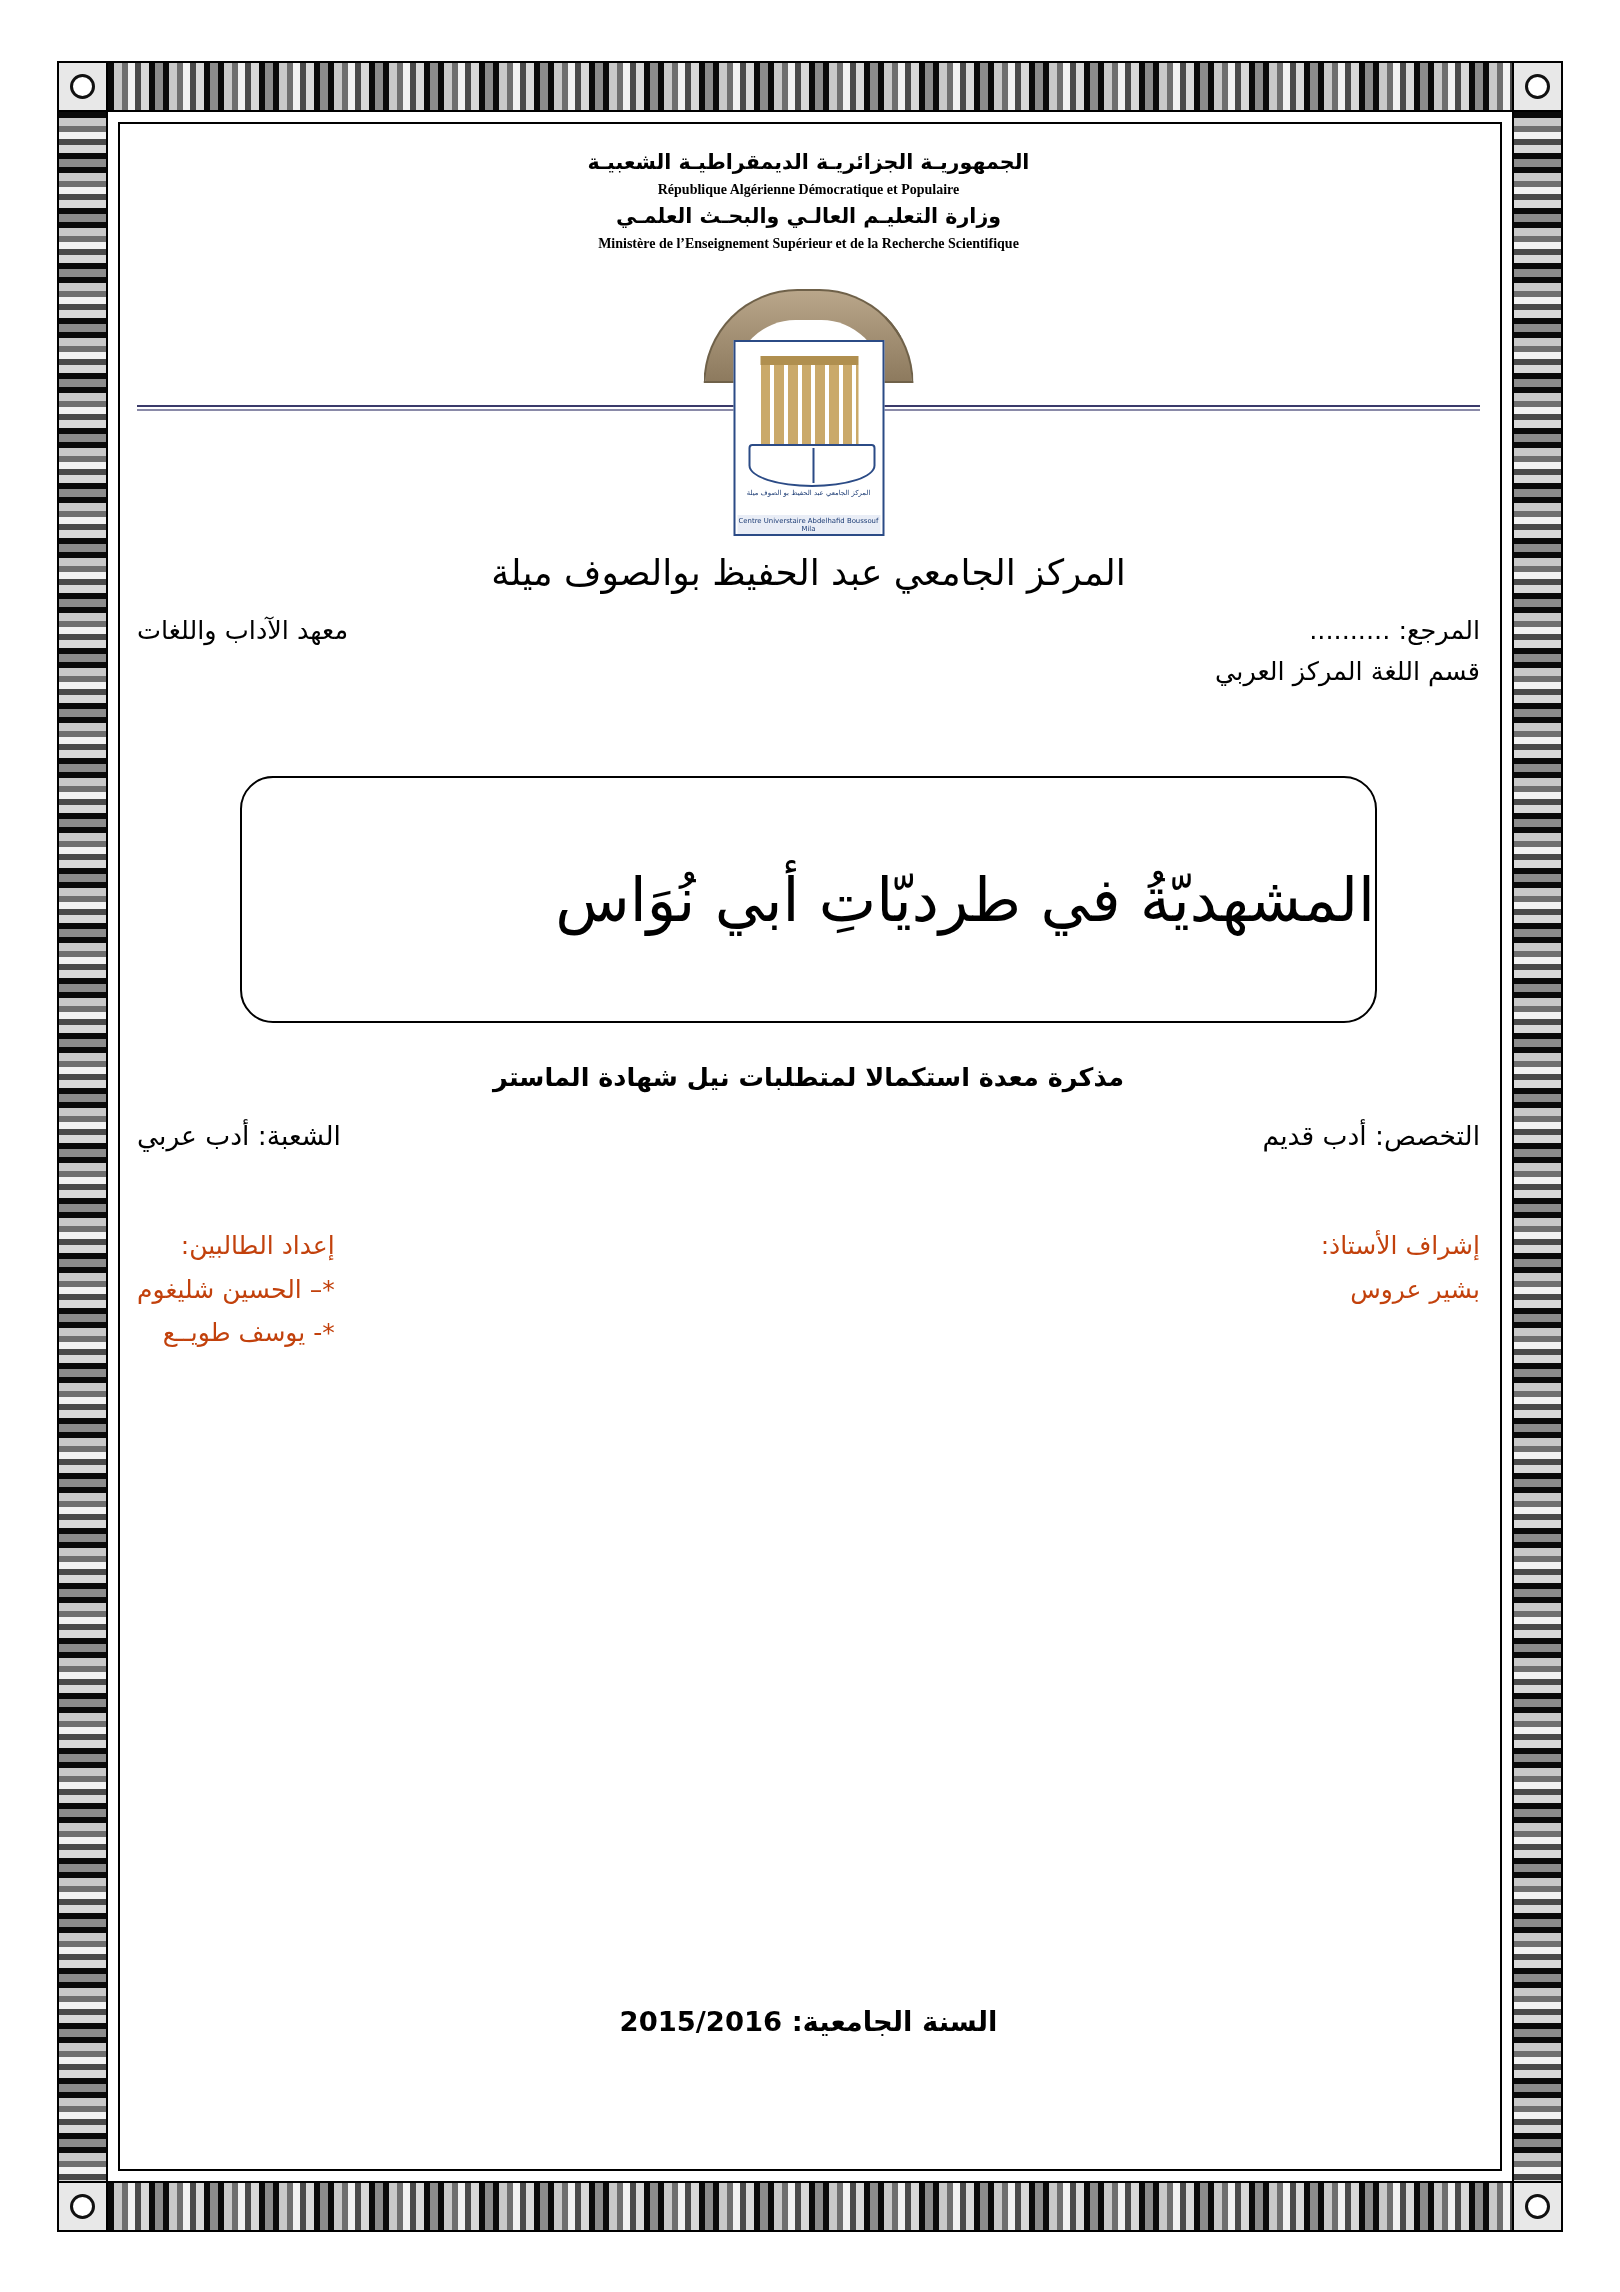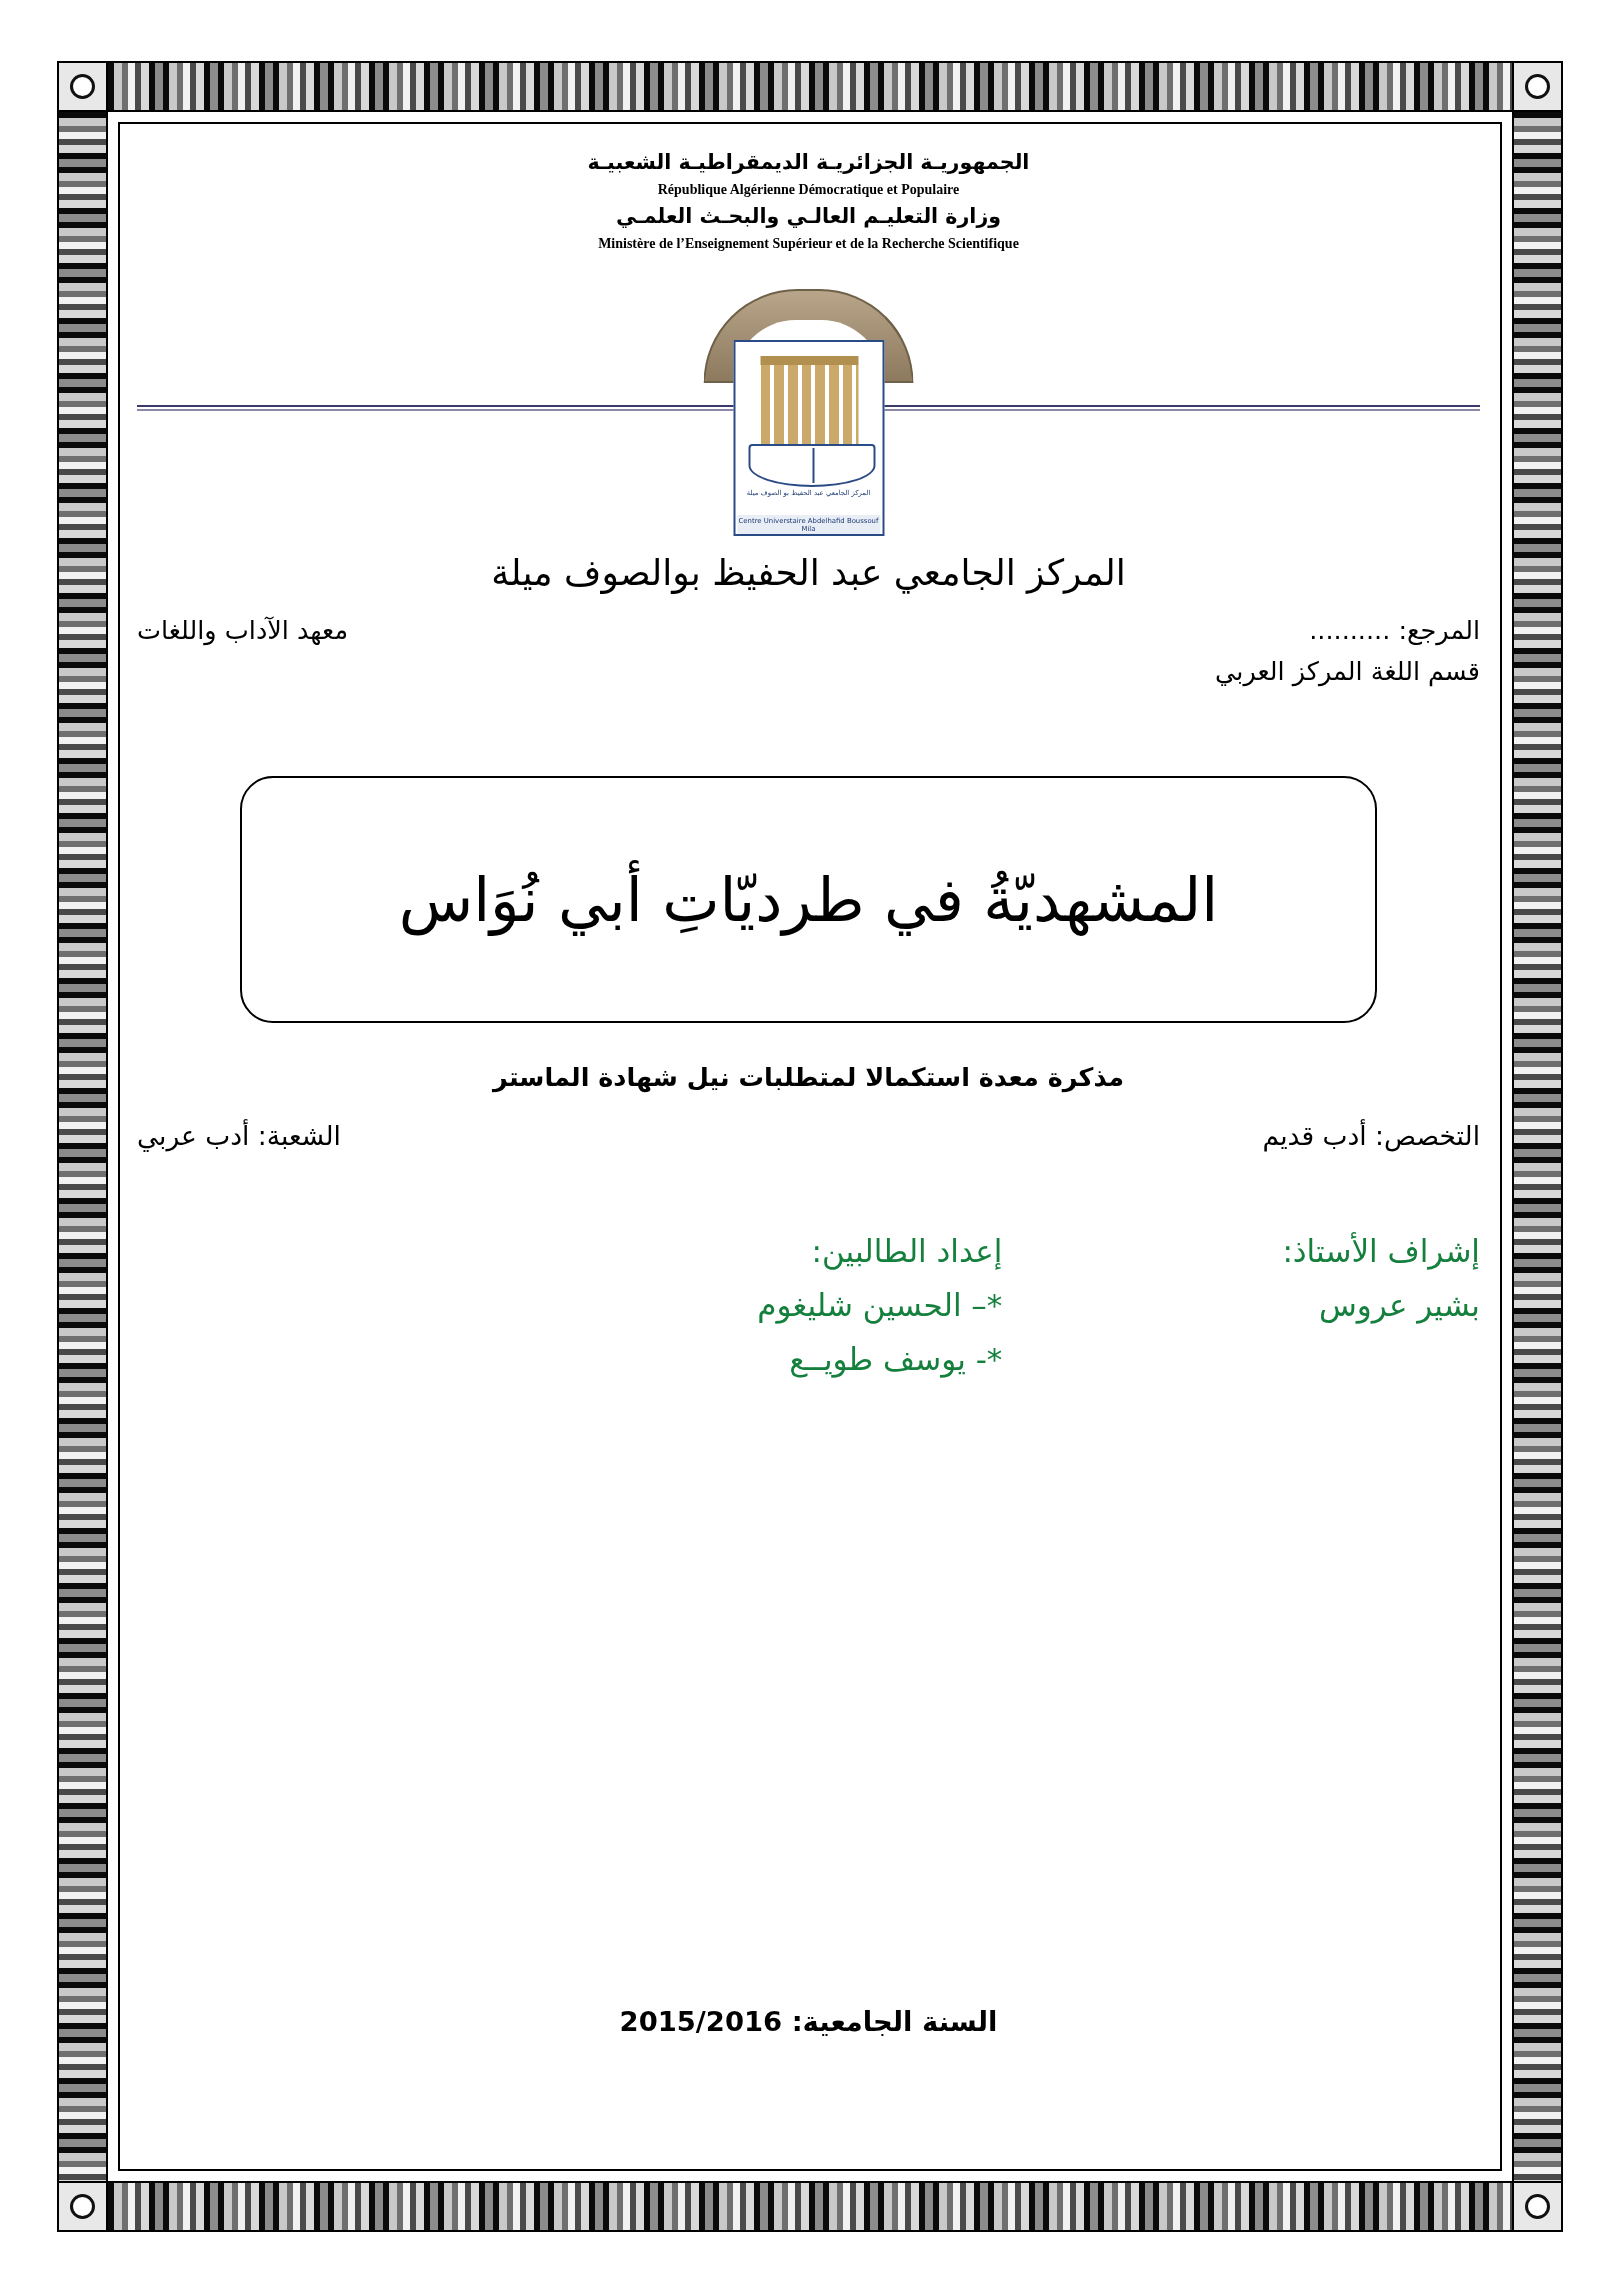--- a/index.html
+++ b/index.html
@@ -277,21 +277,21 @@
   }
 
   .title-box {
     margin: 90px auto 0 auto;
     width: 1137px;
     height: 247px;
     border: 2px solid #000;
     border-radius: 33px;
     display: flex;
     align-items: center;
-    justify-content: center;
+    justify-content: flex-start;
     box-sizing: border-box;
   }
   .title-text {
     font-size: 61px;
     color: #000;
     direction: rtl;
     white-space: nowrap;
   }
 
   .memo-line {
@@ -311,25 +311,25 @@
     margin-top: 27.4px;
     font-size: 26.5px;
     color: #000;
   }
   .spec-row .c-right { padding-right: 78px; }
   .spec-row .c-left { padding-left: 265px; }
 
   .people-row {
     display: flex;
     flex-direction: row-reverse;
-    justify-content: flex-end;
+    justify-content: space-between;
     direction: rtl;
     margin-top: 73px;
-    font-size: 31px;
-    color: #15803d;
+    font-size: 25px;
+    color: #c2410c;
     line-height: 1.75;
   }
   .people-col-right { text-align: right; padding-right: 84px; }
   .people-col-left { text-align: right; padding-left: 196px; }
   .people-name { white-space: nowrap; }
 
   .year-line {
     position: absolute;
     left: 0;
     right: 0;

